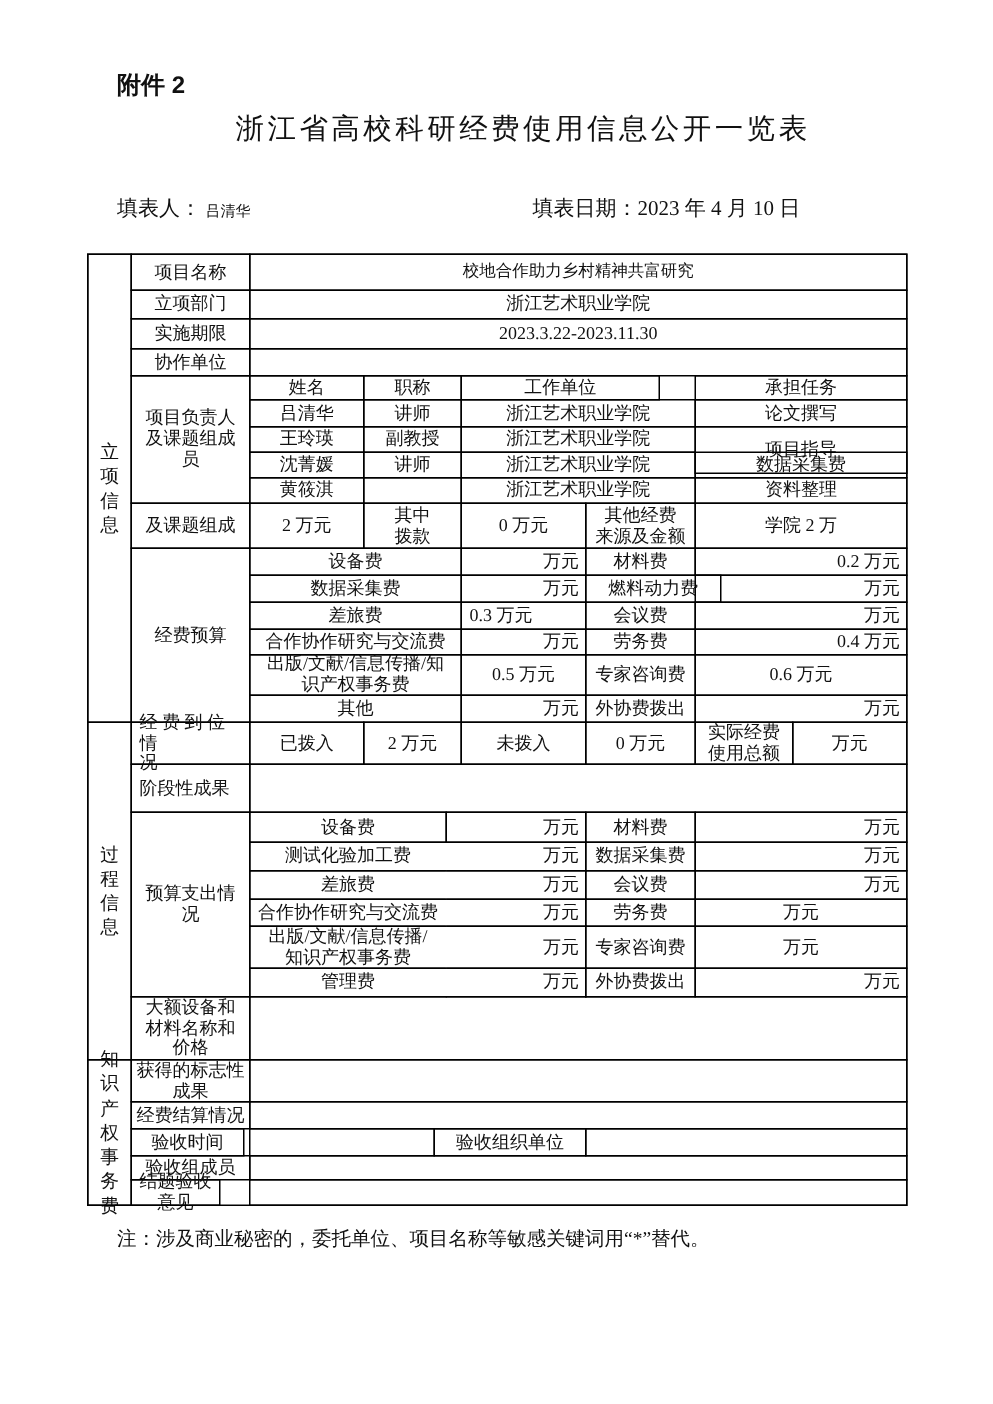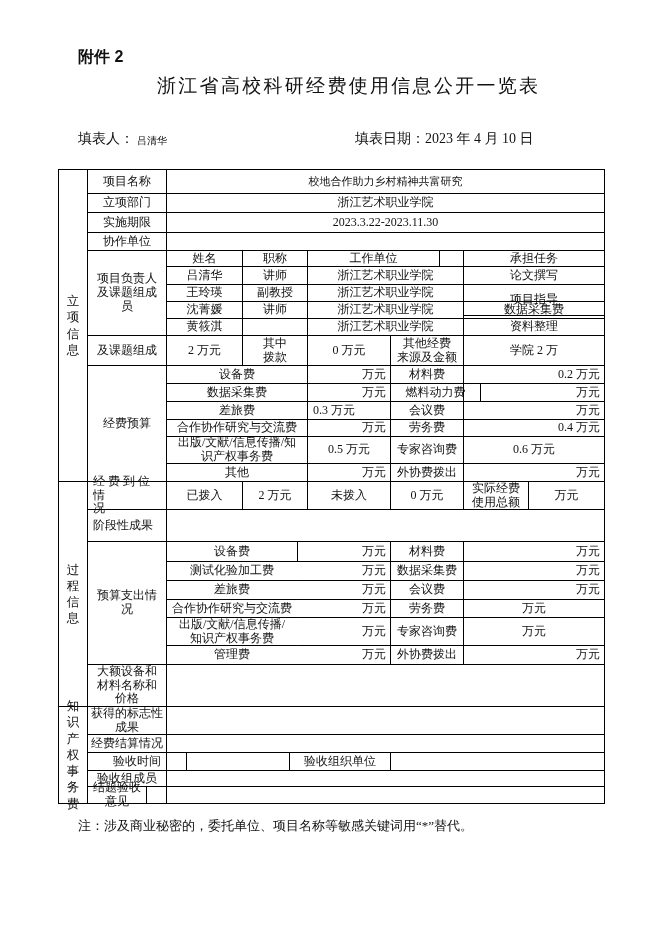--- a/index.html
+++ b/index.html
@@ -192,21 +192,21 @@
   <div class="cell" style="left:87px;top:664px;width:80px;height:43px">大额设备和
 材料名称和
 价格</div>
   <div class="cell" style="left:166px;top:664px;width:439px;height:43px"></div>
 
   <div class="cell" style="left:87px;top:706px;width:80px;height:29px">获得的标志性
 成果</div>
   <div class="cell" style="left:166px;top:706px;width:439px;height:29px"></div>
   <div class="cell" style="left:87px;top:734px;width:80px;height:19px">经费结算情况</div>
   <div class="cell" style="left:166px;top:734px;width:439px;height:19px"></div>
-  <div class="cell" style="left:87px;top:752px;width:100px;height:19px">验收时间</div>
+  <div class="cell" style="left:87px;top:752px;width:76px;height:19px">验收时间</div>
   <div class="cell" style="left:166px;top:752px;width:124px;height:19px"></div>
   <div class="cell" style="left:289px;top:752px;width:102px;height:19px">验收组织单位</div>
   <div class="cell" style="left:390px;top:752px;width:215px;height:19px"></div>
   <div class="cell" style="left:87px;top:770px;width:80px;height:17px">验收组成员</div>
   <div class="cell" style="left:166px;top:770px;width:439px;height:17px"></div>
   <div class="cell" style="left:87px;top:786px;width:60px;height:18px">结题验收意见</div>
   <div class="cell" style="left:166px;top:786px;width:439px;height:18px"></div>
 </div>
 
 <div class="abs note">注：涉及商业秘密的，委托单位、项目名称等敏感关键词用“*”替代。</div>

